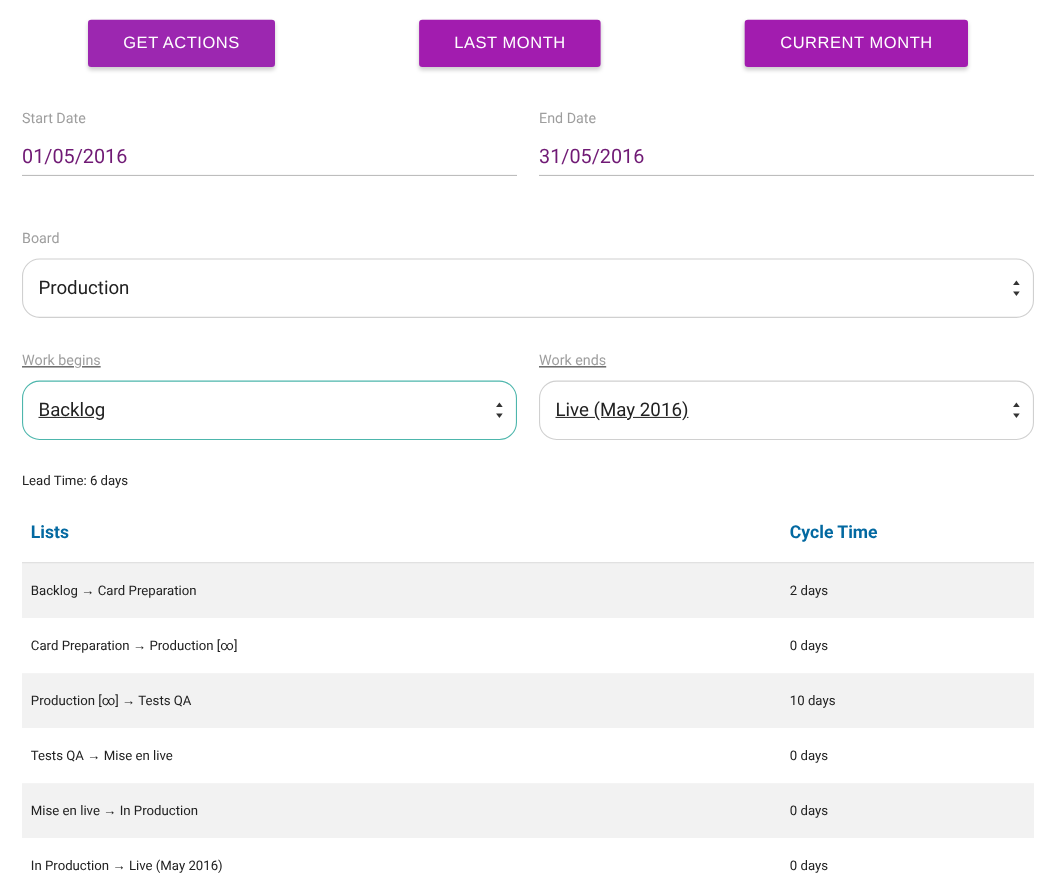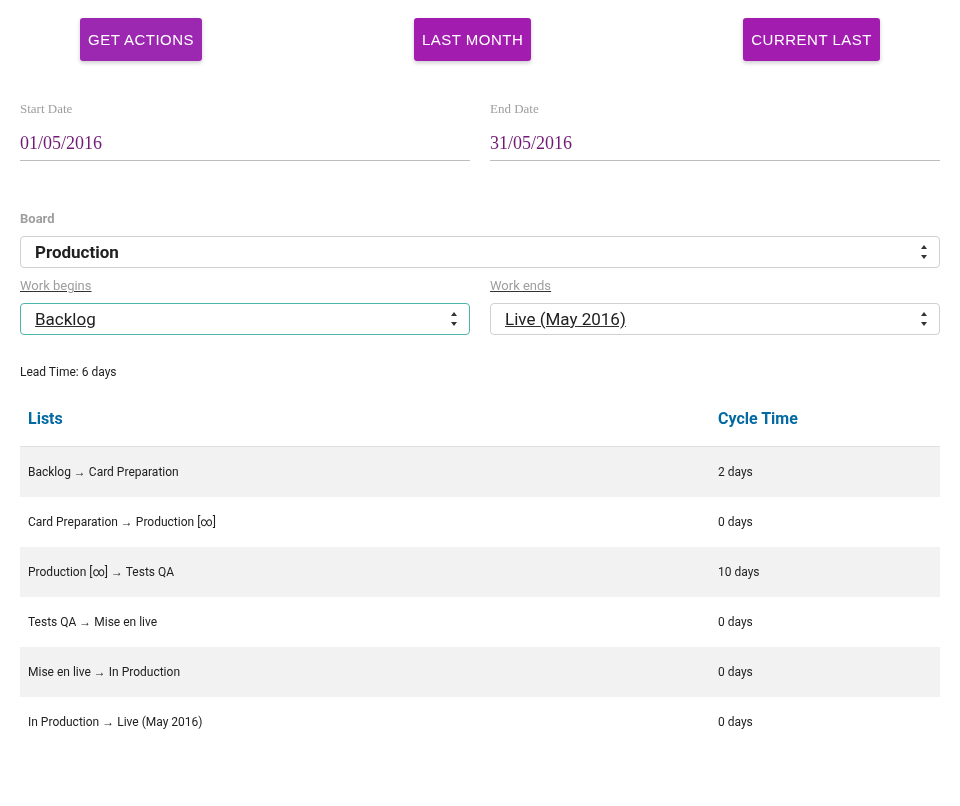--- a/index.html
+++ b/index.html
@@ -19,21 +19,21 @@
     .button-row {
       display: flex;
       gap: 0;
       padding: 0 60px 0 60px;
       justify-content: space-between;
       margin-bottom: 40px;
     }
 
     .btn {
       border: none;
-      padding: 13px 8px;
+      padding: 13px 32px;
       font-size: 15px;
       font-weight: 500;
       letter-spacing: 0.5px;
       color: #fff;
       cursor: pointer;
       border-radius: 3px;
       box-shadow: 0 2px 4px rgba(0,0,0,0.2);
     }
 
     .btn-purple {
@@ -45,21 +45,20 @@
     }
 
     .date-row {
       display: flex;
       gap: 20px;
       margin-bottom: 50px;
     }
 
     .date-field {
       flex: 1;
-      font-family: Liberation Serif, serif;
     }
 
     .field-label {
       display: block;
       font-size: 13px;
       color: #9e9e9e;
       margin-bottom: 10px;
     }
 
     .date-input {
@@ -68,30 +67,29 @@
       border-bottom: 1px solid #bdbdbd;
       font-size: 18px;
       color: #701a75;
       padding: 6px 0;
       outline: none;
       font-family: inherit;
       background: transparent;
     }
 
     .board-section {
-      margin-bottom: 10px;
-      font-weight: bold;
+      margin-bottom: 32px;
     }
 
     .select-wrapper {
       position: relative;
       border: 1px solid #d0d0d0;
-      border-radius: 4px;
+      border-radius: 16px;
       background: #fff;
-      height: 32px;
+      height: 54px;
       display: flex;
       align-items: center;
       padding: 0 14px;
     }
 
     .select-wrapper.active {
       border-color: #4db6ac;
     }
 
     .select-value {
@@ -186,21 +184,21 @@
     .arrow {
       display: inline;
     }
   </style>
 </head>
 <body>
 
 <div class="button-row">
   <button class="btn btn-purple">GET ACTIONS</button>
   <button class="btn btn-teal">LAST MONTH</button>
-  <button class="btn btn-teal">CURRENT LAST</button>
+  <button class="btn btn-teal">CURRENT MONTH</button>
 </div>
 
 <div class="date-row">
   <div class="date-field">
     <label class="field-label">Start Date</label>
     <input type="text" class="date-input" value="01/05/2016" style="">
   </div>
   <div class="date-field">
     <label class="field-label">End Date</label>
     <input type="text" class="date-input" value="31/05/2016" style="">

